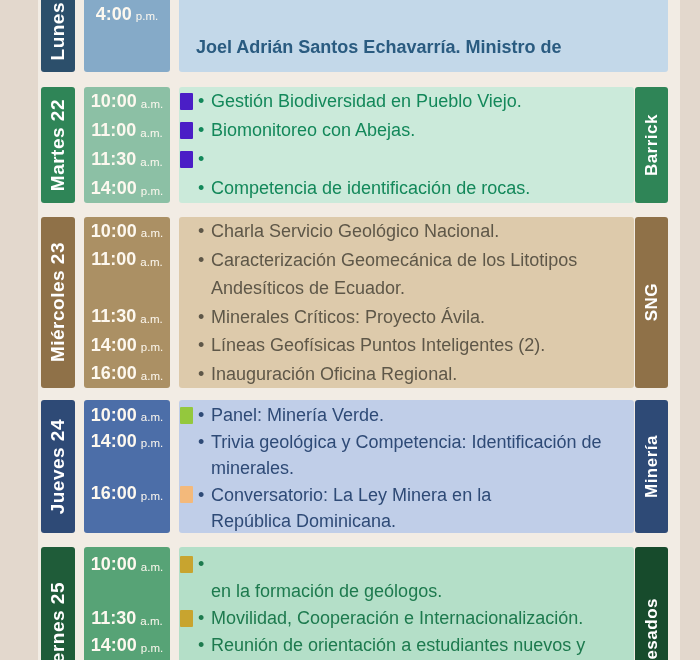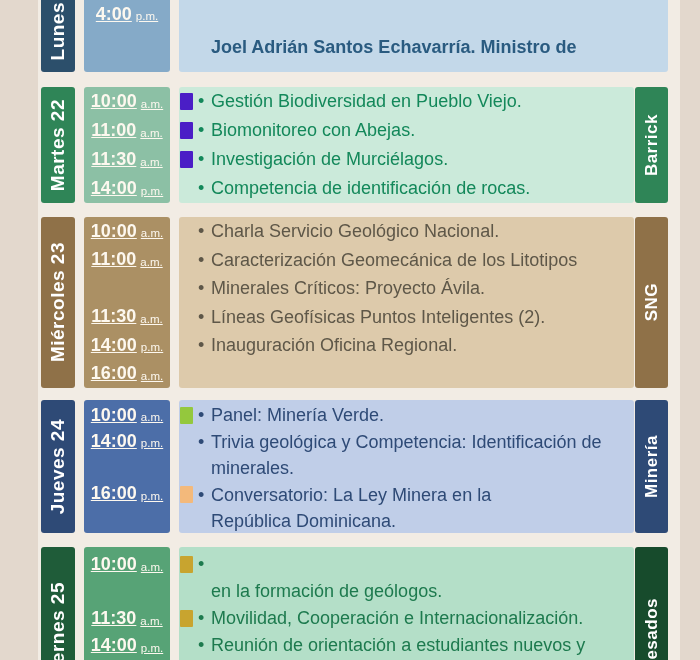--- a/index.html
+++ b/index.html
@@ -9,28 +9,28 @@
   #margin-left{left:0;width:38px;}
   #margin-right{left:680px;width:20px;}
   .cell{position:absolute;border-radius:3px;box-sizing:border-box;}
   .day-label,.strip-label{display:flex;align-items:center;justify-content:center;}
   .vtext{writing-mode:vertical-rl;transform:rotate(180deg);color:#ffffff;font-weight:700;
          letter-spacing:.5px;white-space:nowrap;}
   .day-label .vtext{font-size:19px;}
   .strip-label .vtext{font-size:17px;}
   .time-cell{display:flex;flex-direction:column;box-sizing:border-box;}
   .time-line{display:flex;align-items:center;justify-content:center;color:#fdf8ef;
-             font-weight:700;font-size:18px;white-space:nowrap;text-decoration:underline;}
+             font-weight:700;font-size:18px;white-space:nowrap;}
   .meridiem{font-size:11.5px;font-weight:500;margin-left:4px;margin-top:4px;}
   .content-cell{display:flex;flex-direction:column;box-sizing:border-box;}
   .content-line{position:relative;white-space:nowrap;padding-left:32px;font-size:18px;}
   .content-line .marker{position:absolute;left:1px;width:13px;height:17px;border-radius:1px;}
   .content-line .bullet{position:absolute;left:19px;}
   .seg-bold{font-weight:700;}
-  .lunes-line{padding-left:32px;}
+  .lunes-line{padding-left:17px;}
 </style>
 </head>
 <body>
 
 <div id="page">
   <div id="margin-left" class="side-margin"></div>
   <div id="margin-right" class="side-margin"></div>
   <div id="rows-root">
       <div class="cell day-label" style="left: 41px; top: -44px; width: 34px; height: 116px; background: rgb(44, 79, 107); align-items: flex-end; padding-bottom: 12px;">
         <span class="vtext">Lunes</span>
@@ -61,21 +61,21 @@
           <span class="meridiem">a.m.</span>
         </div>
         <div class="time-line" style="height: 29px;">
           <span>14:00</span>
           <span class="meridiem">p.m.</span>
         </div>
       </div>
       <div class="cell content-cell" style="left: 179px; top: 87px; width: 455px; height: 116px; background: rgb(203, 234, 218); color: rgb(19, 136, 90); padding-top: 0px;">
         <div class="content-line" style="line-height: 29px; height: 29px;"><span class="marker" style="background: rgb(74, 30, 198); top: 6px;"></span><span class="bullet">•</span><span class="seg">Gestión Biodiversidad en Pueblo Viejo.</span></div>
         <div class="content-line" style="line-height: 29px; height: 29px;"><span class="marker" style="background: rgb(74, 30, 198); top: 6px;"></span><span class="bullet">•</span><span class="seg">Biomonitoreo con Abejas.</span></div>
-        <div class="content-line" style="line-height: 29px; height: 29px;"><span class="marker" style="background: rgb(74, 30, 198); top: 6px;"></span><span class="bullet">•</span><span class="seg">Investigación de Murciélagos.</span></div>
+        <div class="content-line" style="line-height: 29px; height: 29px;"><span class="marker" style="background: rgb(74, 30, 198); top: 6px;"></span><span class="bullet">•</span></div>
         <div class="content-line" style="line-height: 29px; height: 29px;"><span class="bullet">•</span><span class="seg">Competencia de identificación de rocas.</span></div>
       </div>
       <div class="cell strip-label" style="left: 635px; top: 87px; width: 33px; height: 116px; background: rgb(47, 133, 87);">
         <span class="vtext">Barrick</span>
       </div>
       <div class="cell day-label" style="left: 41px; top: 217px; width: 34px; height: 171px; background: rgb(143, 113, 72);">
         <span class="vtext">Miércoles 23</span>
       </div>
       <div class="cell time-cell" style="left: 84px; top: 217px; width: 86px; height: 171px; background: rgb(171, 144, 100); padding-top: 0px;">
         <div class="time-line" style="height: 28.5px;">
@@ -96,20 +96,21 @@
           <span class="meridiem">p.m.</span>
         </div>
         <div class="time-line" style="height: 28.5px;">
           <span>16:00</span>
           <span class="meridiem">a.m.</span>
         </div>
       </div>
       <div class="cell content-cell" style="left: 179px; top: 217px; width: 455px; height: 171px; background: rgb(221, 202, 171); color: rgb(94, 87, 72); padding-top: 0px;">
         <div class="content-line" style="line-height: 28.5px; height: 28.5px;"><span class="bullet">•</span><span class="seg">Charla Servicio Geológico Nacional.</span></div>
         <div class="content-line" style="line-height: 28.5px; height: 28.5px;"><span class="bullet">•</span><span class="seg">Caracterización Geomecánica de los Litotipos</span></div>
+        <div class="content-line" style="line-height: 28.5px; height: 28.5px;"><span class="seg">Andesíticos de Ecuador.</span></div>
         <div class="content-line" style="line-height: 28.5px; height: 28.5px;"><span class="bullet">•</span><span class="seg">Minerales Críticos: Proyecto Ávila.</span></div>
         <div class="content-line" style="line-height: 28.5px; height: 28.5px;"><span class="bullet">•</span><span class="seg">Líneas Geofísicas Puntos Inteligentes (2).</span></div>
         <div class="content-line" style="line-height: 28.5px; height: 28.5px;"><span class="bullet">•</span><span class="seg">Inauguración Oficina Regional.</span></div>
       </div>
       <div class="cell strip-label" style="left: 635px; top: 217px; width: 33px; height: 171px; background: rgb(143, 113, 72);">
         <span class="vtext">SNG</span>
       </div>
       <div class="cell day-label" style="left: 41px; top: 400px; width: 34px; height: 133px; background: rgb(46, 74, 118);">
         <span class="vtext">Jueves 24</span>
       </div>

